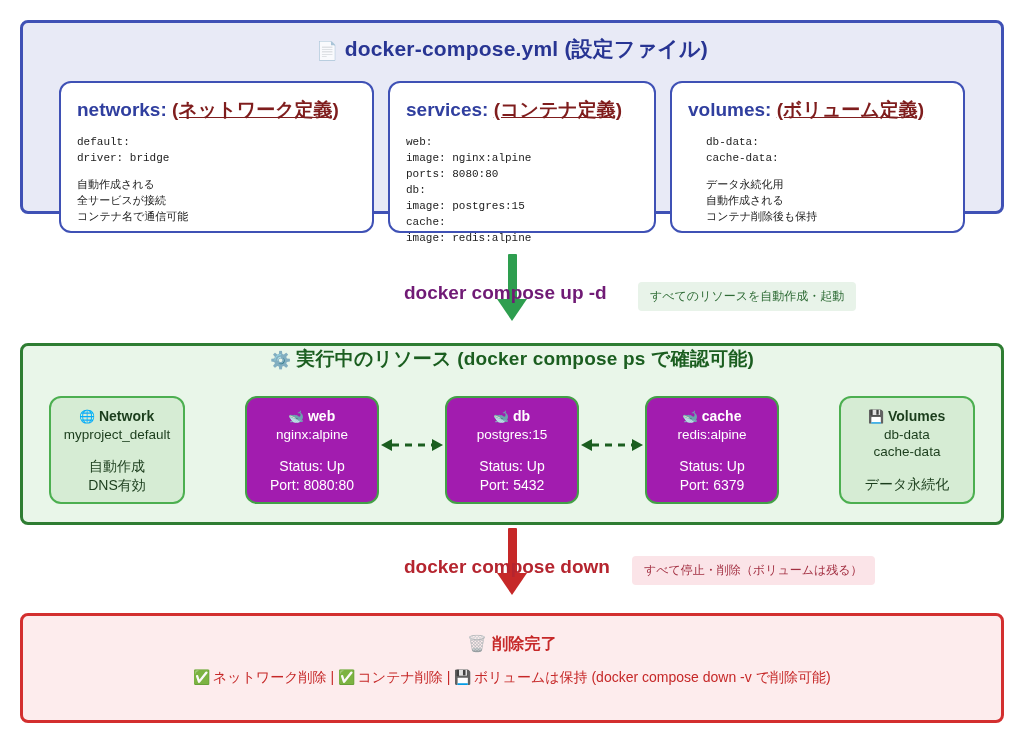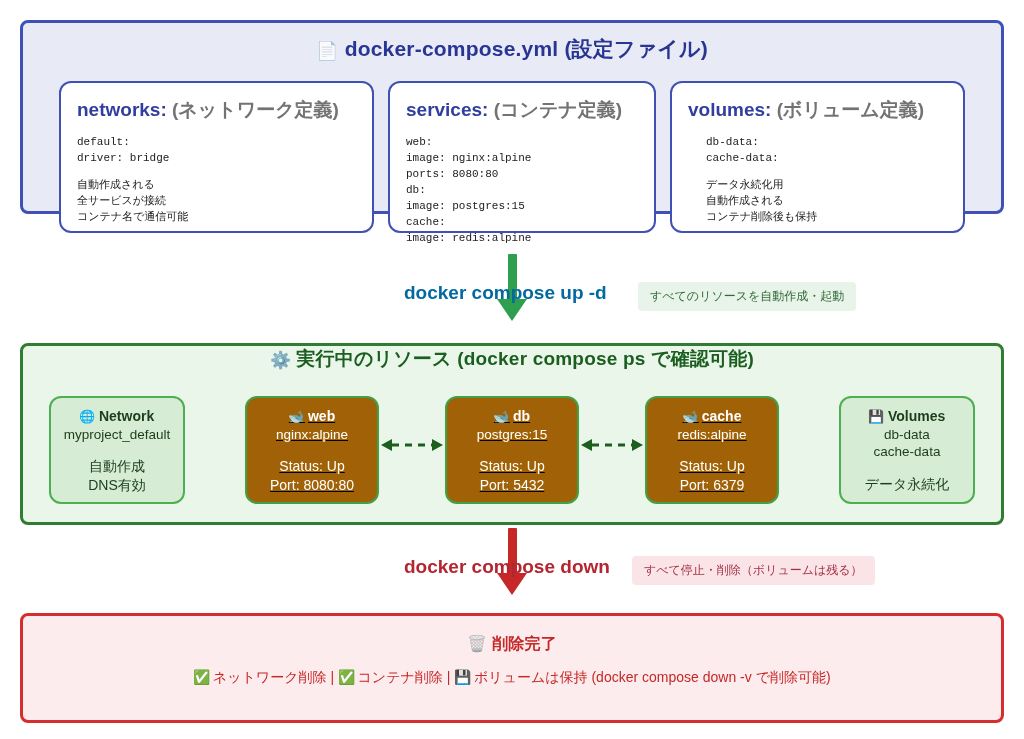--- a/index.html
+++ b/index.html
@@ -77,21 +77,21 @@
   #yaml-card-services { width: 268px; height: 152px; }
   #yaml-card-volumes  { width: 295px; height: 152px; }
 
   .yaml-head {
     font-size: 19px;
     font-weight: bold;
     color: #303f9f;
     margin-bottom: 12px;
     white-space: nowrap;
   }
-  .yaml-head .paren { color: #737373; }
+  .yaml-head .paren { color: #7f1d1d; text-decoration: underline; }
   .yaml-body {
     font-family: "Liberation Mono", "DejaVu Sans Mono", monospace;
     font-size: 11px;
     line-height: 1.45;
     color: #212121;
     white-space: pre;
   }
   .yaml-body.indent { padding-left: 18px; }
   .yaml-gap { height: 11px; }
 
@@ -123,21 +123,21 @@
     position: absolute;
     font-size: 12px;
     padding: 6px 12px;
     border-radius: 4px;
     white-space: nowrap;
   }
 
   #flow-up { top: 250px; height: 90px; }
   #flow-up .arrow-shaft { background: #2e9e4f; left: 508px; top: 4px; height: 46px; }
   #flow-up .arrow-head  { border-top: 22px solid #2e9e4f; left: 497px; top: 49px; }
-  #flow-up-label { color: #0369a1; left: 404px; top: 32px; }
+  #flow-up-label { color: #701a75; left: 404px; top: 32px; }
   #flow-up-badge { color: #2e6b35; background: #e8f3e9; left: 638px; top: 32px; }
 
   #flow-down { top: 524px; height: 90px; }
   #flow-down .arrow-shaft { background: #c62828; left: 508px; top: 4px; height: 46px; }
   #flow-down .arrow-head  { border-top: 22px solid #c62828; left: 497px; top: 49px; }
   #flow-down-label { color: #b5252f; left: 404px; top: 32px; }
   #flow-down-badge { color: #a33042; background: #fbe4e8; left: 632px; top: 32px; }
 
   
   #running-section {
@@ -176,23 +176,22 @@
   }
   .res-card.light {
     width: 136px;
     height: 108px;
     background: #d6ecd4;
     border: 2px solid #4caf50;
   }
   .res-card.solid {
     width: 134px;
     height: 108px;
-    background: #a16207;
+    background: #a21caf;
     border: 2px solid #43a047;
-    text-decoration: underline;
   }
   .res-title {
     font-size: 14px;
     font-weight: bold;
     line-height: 1.25;
     white-space: nowrap;
   }
   .res-title .emo { margin-right: 3px; font-size: 13px; }
   .res-sub {
     font-size: 13.5px;

